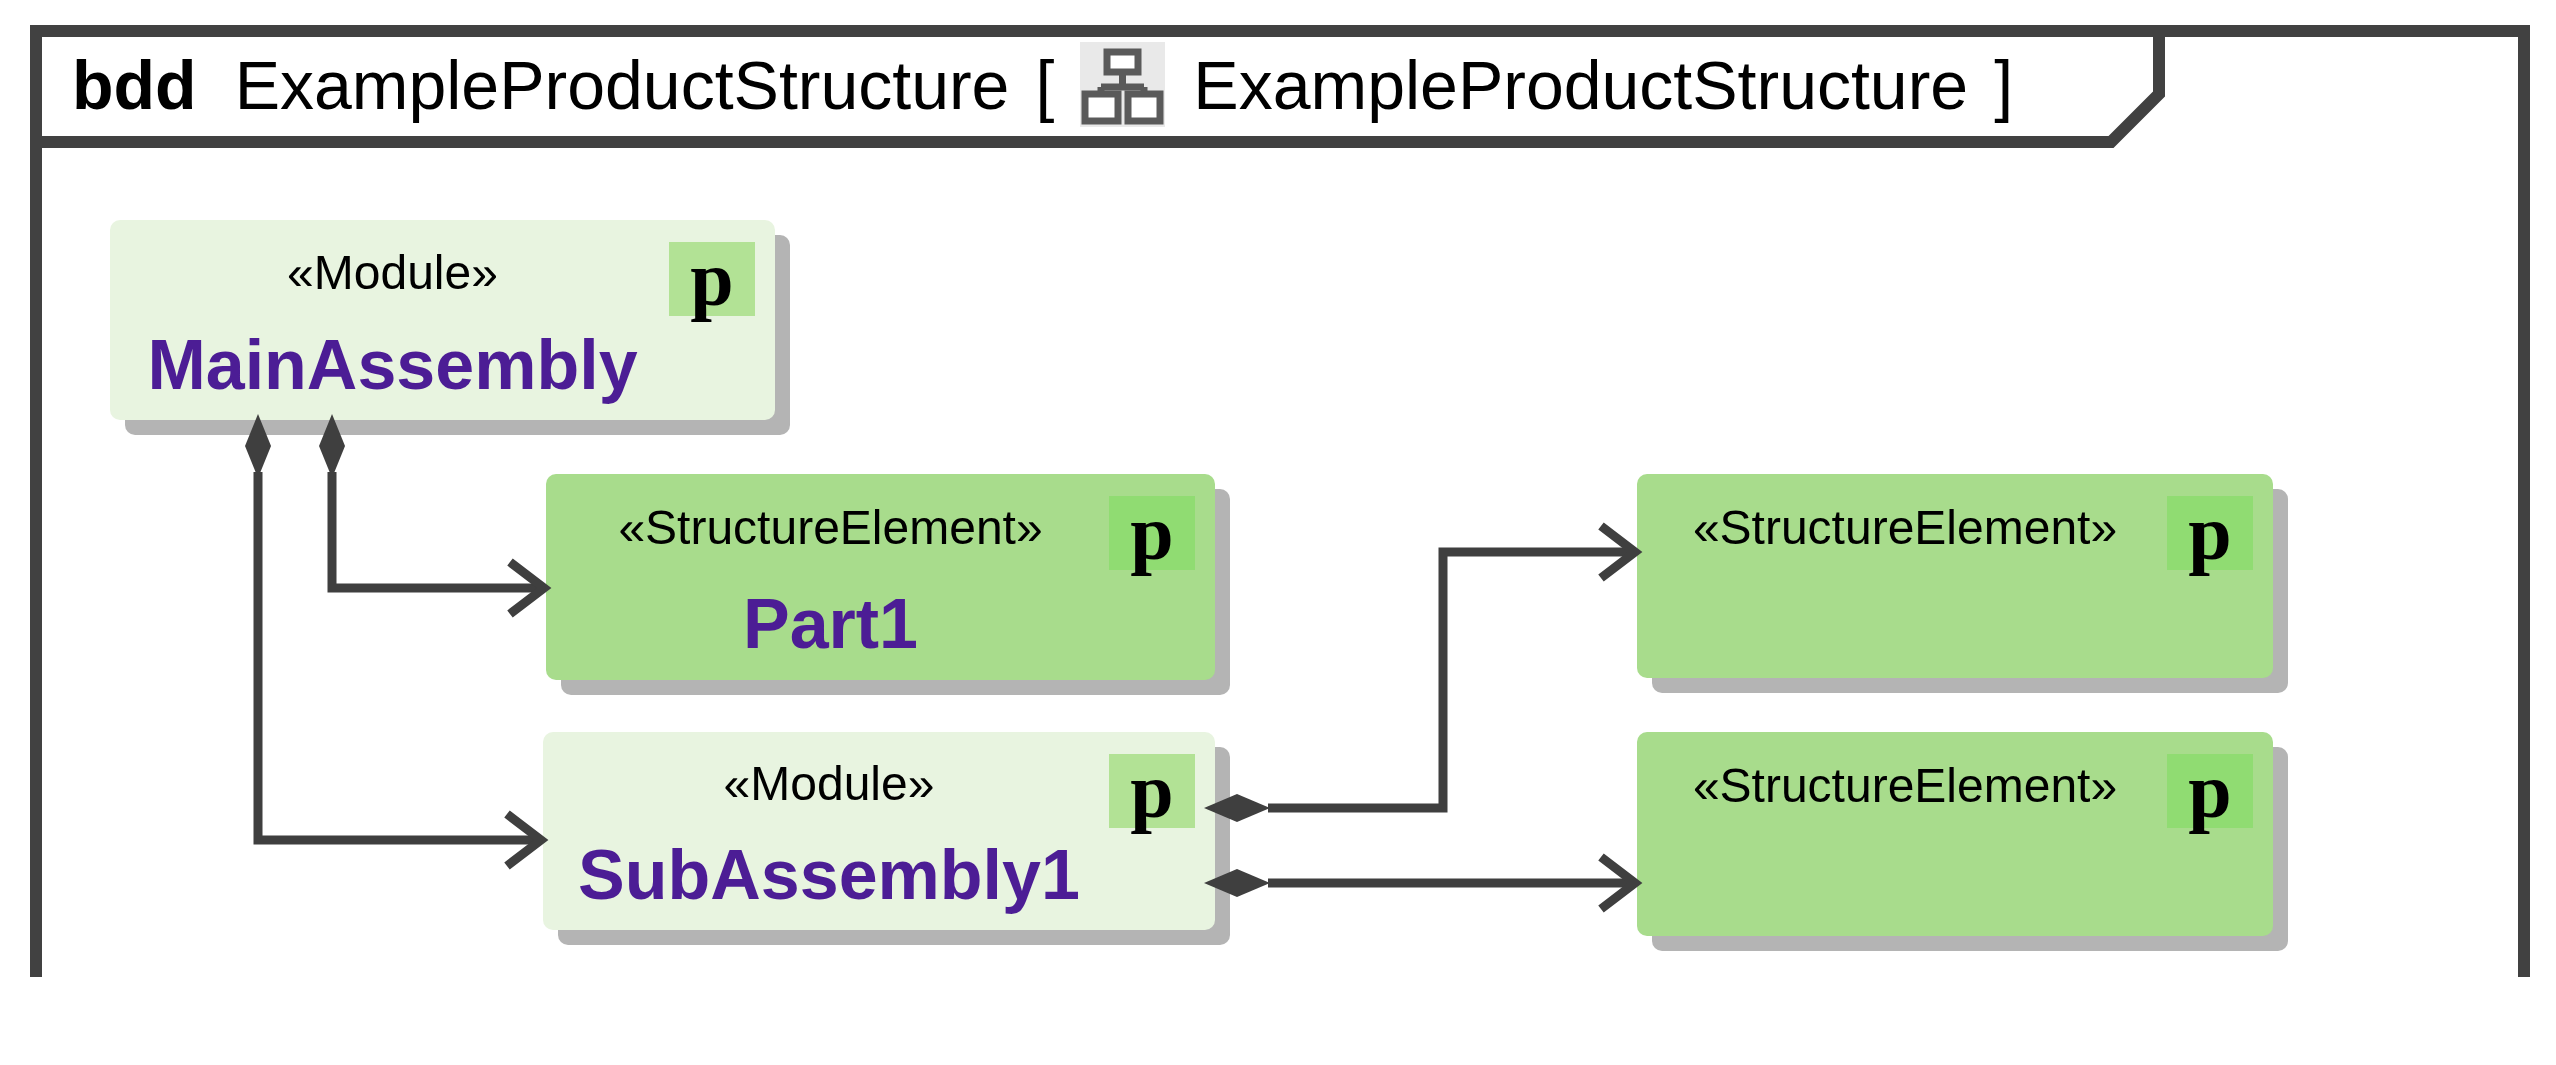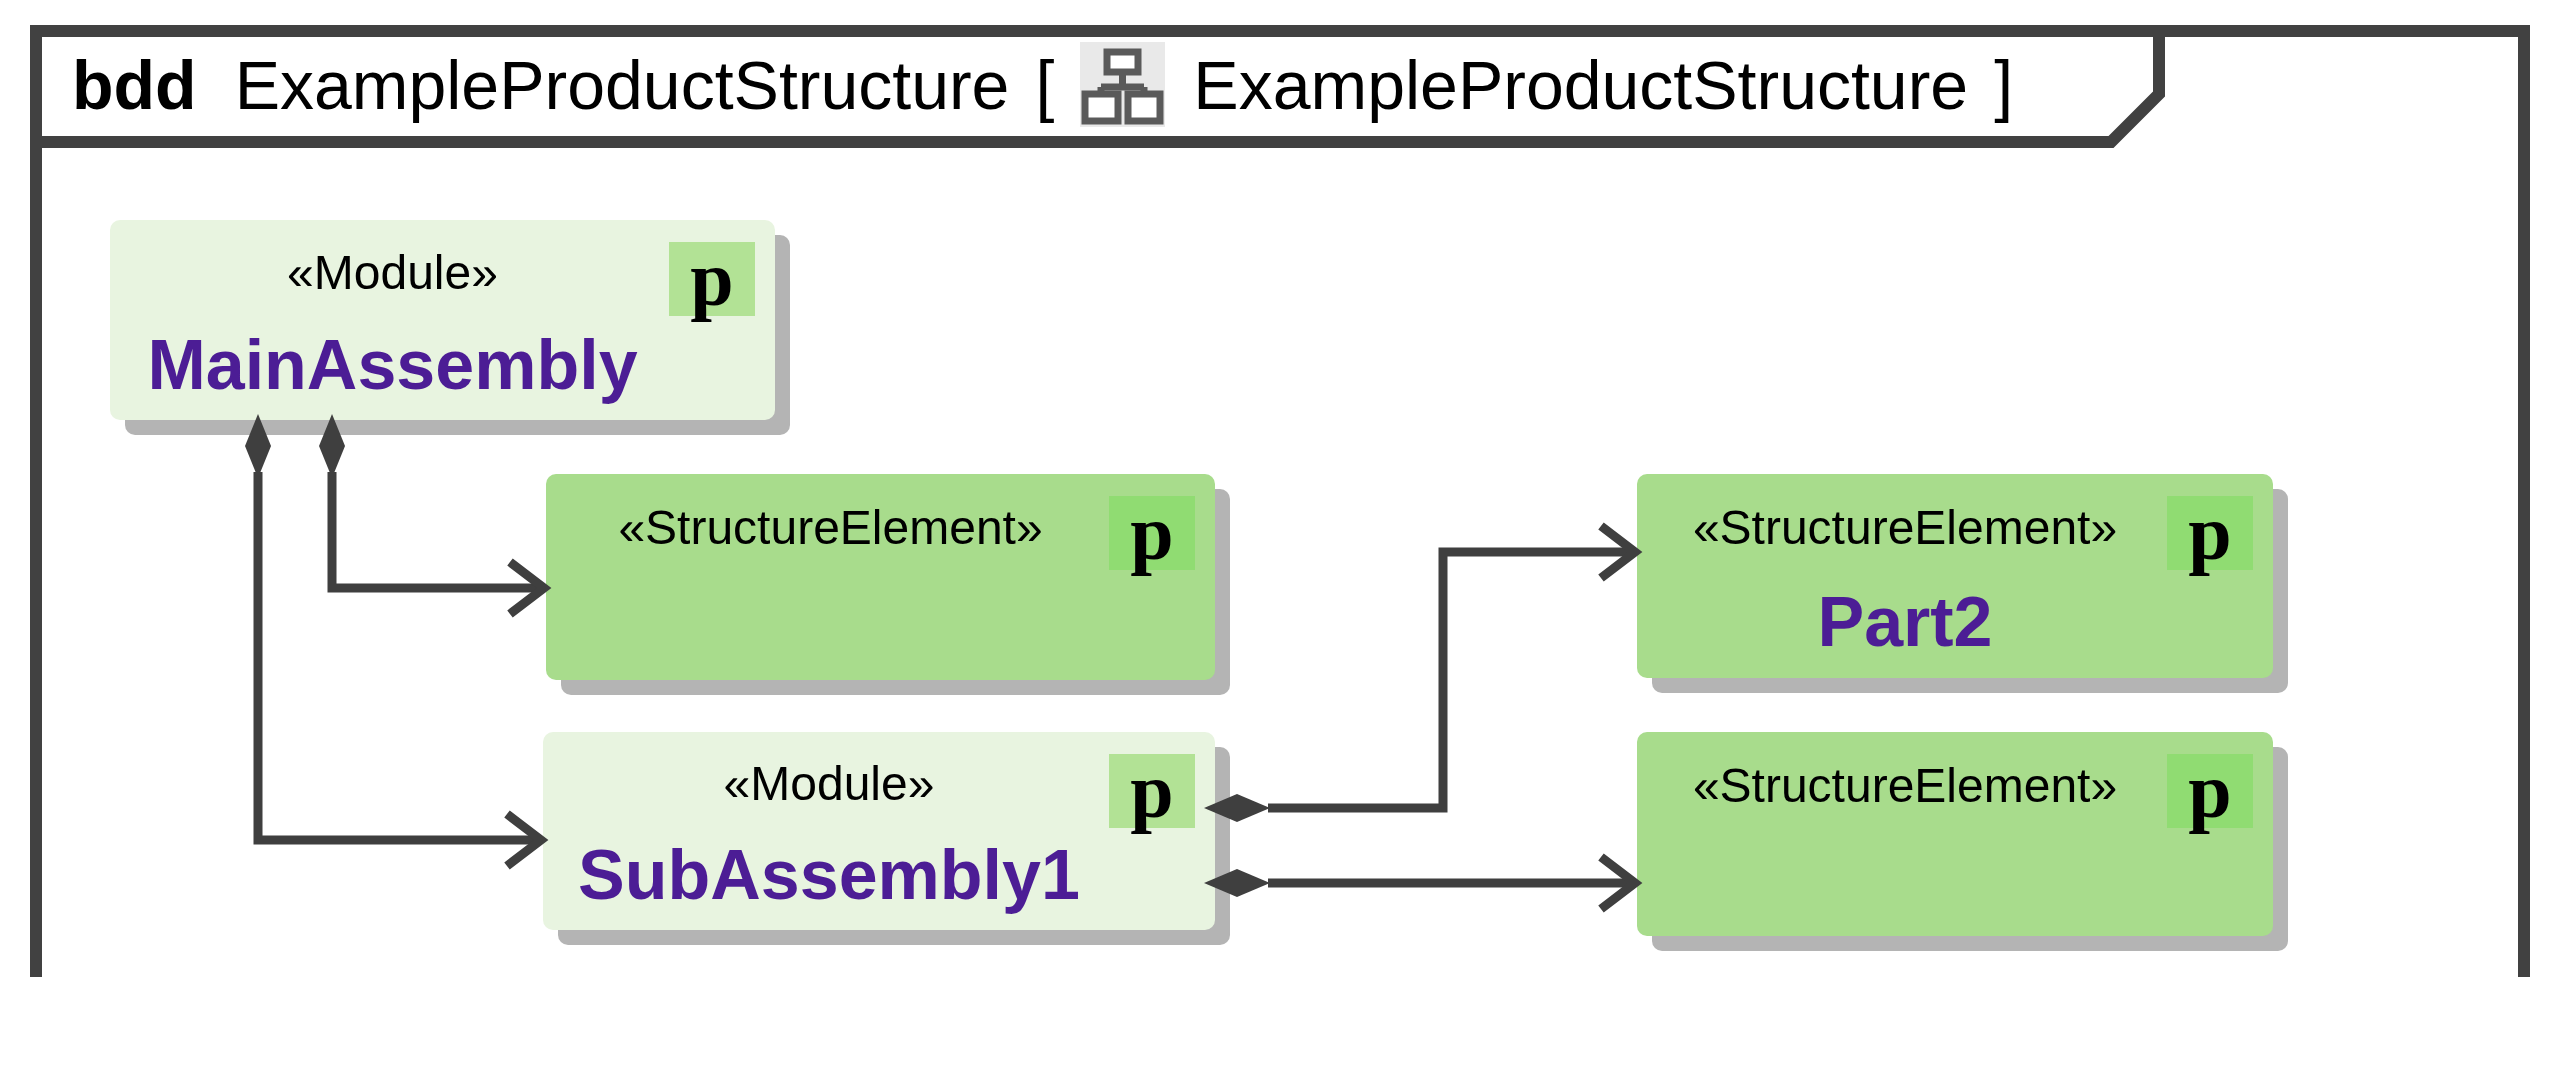--- a/index.html
+++ b/index.html
@@ -106,36 +106,36 @@
     <div class="rows">
       <div class="stereotype">«Module»</div>
       <div class="block-name">MainAssembly</div>
     </div>
     <div class="badge">p</div>
   </div>
 
   <div class="node element" style="left:546px;top:474px;width:669px;height:206px;">
     <div class="rows">
       <div class="stereotype">«StructureElement»</div>
+      <div class="block-name">Part1</div>
     </div>
     <div class="badge">p</div>
   </div>
 
   <div class="node module" style="left:543px;top:732px;width:672px;height:198px;">
     <div class="rows">
       <div class="stereotype">«Module»</div>
       <div class="block-name">SubAssembly1</div>
     </div>
     <div class="badge">p</div>
   </div>
 
   <div class="node element" style="left:1637px;top:474px;width:636px;height:204px;">
     <div class="rows">
       <div class="stereotype">«StructureElement»</div>
-      <div class="block-name">Part2</div>
     </div>
     <div class="badge">p</div>
   </div>
 
   <div class="node element" style="left:1637px;top:732px;width:636px;height:204px;">
     <div class="rows">
       <div class="stereotype">«StructureElement»</div>
     </div>
     <div class="badge">p</div>
   </div>

